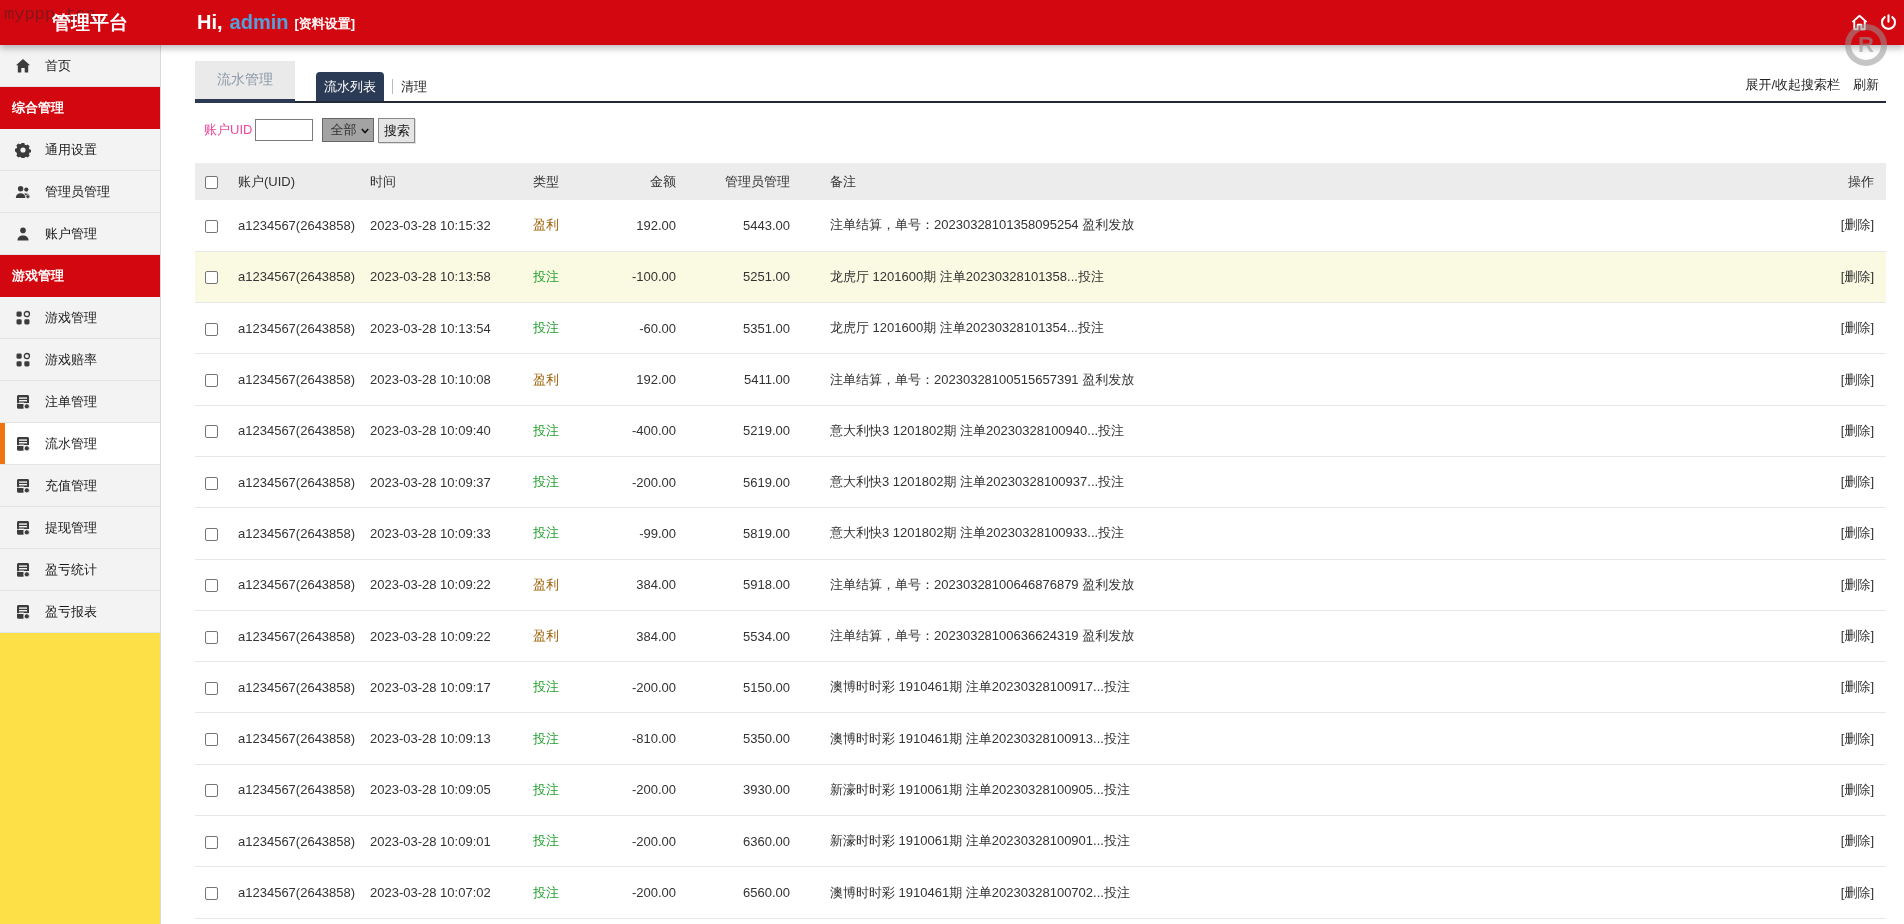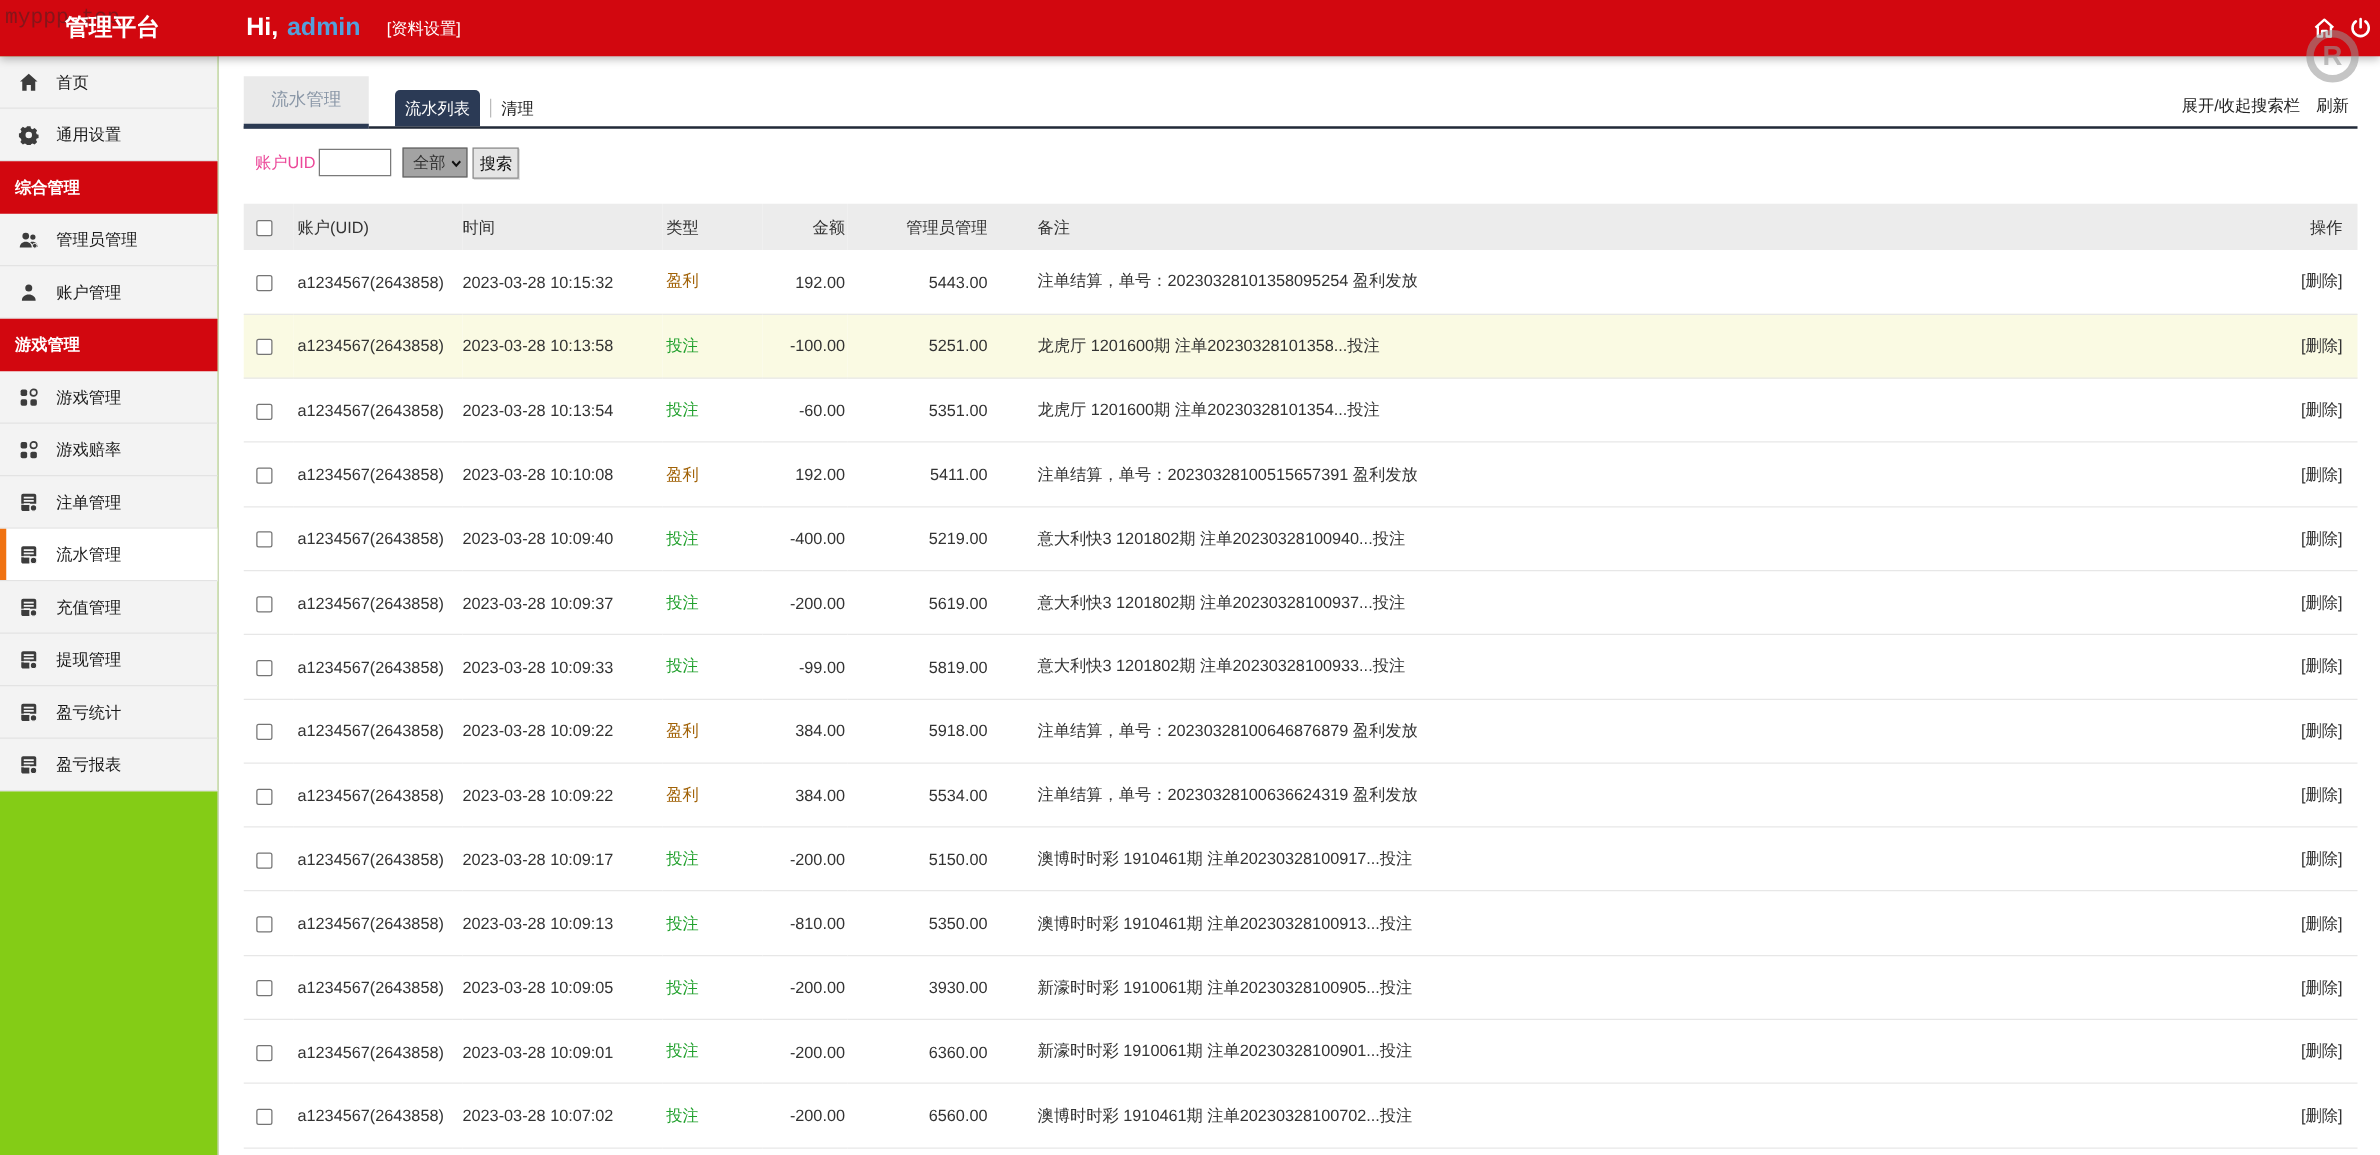--- a/index.html
+++ b/index.html
@@ -4,30 +4,30 @@
 <style>
 * { box-sizing: border-box; margin: 0; padding: 0; }
 html,body { width:1904px; height:924px; overflow:hidden; }
 body { font-family:"Liberation Sans",sans-serif; background:#fff; color:#333; position:relative; }
 
 
 .topbar { position:absolute; left:0; top:0; width:1904px; height:45px; background:#d2070f; z-index:20; box-shadow:0 3px 7px rgba(0,0,0,0.28); }
 .logo { position:absolute; left:52px; top:0; line-height:45px; font-size:19px; font-weight:bold; color:#fff; }
 .greet { position:absolute; left:197px; top:0; line-height:45px; font-size:20px; font-weight:bold; color:#fff; }
 .greet .uname { color:#53a0dc; padding:0 3px 0 7px; }
-.greet .profile { font-size:13px; font-weight:normal; color:#fff; margin-left:18px; position:relative; top:-1px; }
+.greet .profile { font-size:13px; font-weight:bold; color:#fff; margin-left:3px; position:relative; top:-1px; }
 .top-icons { position:absolute; right:6px; top:0; height:45px; display:flex; align-items:center; gap:10px; }
 .top-icons svg { display:block; }
 
 
 .wm-text { position:absolute; left:4px; top:5px; font-family:"Liberation Mono",monospace; font-size:17px; color:rgba(40,40,40,0.45); letter-spacing:0px; }
 .wm-r { position:absolute; left:1845px; top:24px; z-index:30; width:42px; height:42px; border:6px solid rgba(150,150,150,0.55); border-radius:50%; color:rgba(150,150,150,0.6); font-weight:bold; font-size:22px; text-align:center; line-height:30px; }
 
 
-.sidebar { position:absolute; left:0; top:45px; width:175px; height:879px; background:#84cc16; border-right:1px solid #d9d9d9; z-index:5; }
+.sidebar { position:absolute; left:0; top:45px; width:161px; height:879px; background:#fde047; border-right:1px solid #d9d9d9; z-index:5; }
 .menu { background:#f3f3f3; }
 .menu-item { position:relative; height:42px; line-height:42px; font-size:13px; color:#1a1a1a; border-bottom:1px solid #e3e3e3; cursor:pointer; }
 .menu-item .mi-label { position:absolute; left:45px; top:0; }
 .menu-item .mi-icon { position:absolute; left:15px; top:50%; margin-top:-8px; width:16px; height:16px; color:#3c3c3c; }
 .menu-item .mi-icon svg { display:block; width:16px; height:16px; }
 .menu-header { height:42px; line-height:42px; background:#d2070f; color:#fff; font-size:13px; font-weight:bold; padding-left:12px; border-bottom:none; }
 .menu-item.active { background:#fff; }
 .menu-item.active::before { content:""; position:absolute; left:0; top:0; bottom:0; width:5px; background:#f07211; }
 
 
@@ -98,29 +98,29 @@
 <aside class="sidebar">
   <nav class="menu" id="menu">
       <div class="menu-item">
         <span class="mi-icon">
           <svg viewBox="0 0 16 16">
             <path fill="currentColor" d="M8 1 L15 7.2 H13.2 V14.5 H9.7 V10 H6.3 V14.5 H2.8 V7.2 H1 Z"></path>
           </svg>
         </span>
         <span class="mi-label">首页</span>
       </div>
+      <div class="menu-item menu-header"><span>综合管理</span></div>
       <div class="menu-item">
         <span class="mi-icon">
           <svg viewBox="0 0 16 16">
             <path fill="currentColor" d="M6.6 1h2.8l.4 1.7 1.3.6 1.6-.9 2 2-.9 1.6.6 1.3 1.6.4v2.6l-1.6.4-.6 1.3.9 1.6-2 2-1.6-.9-1.3.6-.4 1.7H6.6l-.4-1.7-1.3-.6-1.6.9-2-2 .9-1.6-.6-1.3L0 9.3V6.7l1.6-.4.6-1.3-.9-1.6 2-2 1.6.9 1.3-.6zM8 5.4A2.6 2.6 0 1 0 8 10.6 2.6 2.6 0 0 0 8 5.4z"></path>
           </svg>
         </span>
         <span class="mi-label">通用设置</span>
       </div>
-      <div class="menu-item menu-header"><span>综合管理</span></div>
       <div class="menu-item">
         <span class="mi-icon">
           <svg viewBox="0 0 16 16">
             <circle cx="5.6" cy="4.8" r="2.7" fill="currentColor"></circle>
             <path fill="currentColor" d="M0.8 14c0-2.9 2.1-4.7 4.8-4.7S10.4 11.1 10.4 14z"></path>
             <circle cx="11.3" cy="5.6" r="2.1" fill="currentColor"></circle>
             <path fill="currentColor" d="M10.9 9.4c2.4 0 4.3 1.6 4.3 4.1h-3.9c-.2-1.7-.9-3-2.2-3.8.5-.2 1.1-.3 1.8-.3z"></path>
             <circle cx="12.8" cy="12.6" r="1.9" fill="currentColor" stroke="#f3f3f3" stroke-width="0.8"></circle>
           </svg>
         </span>

